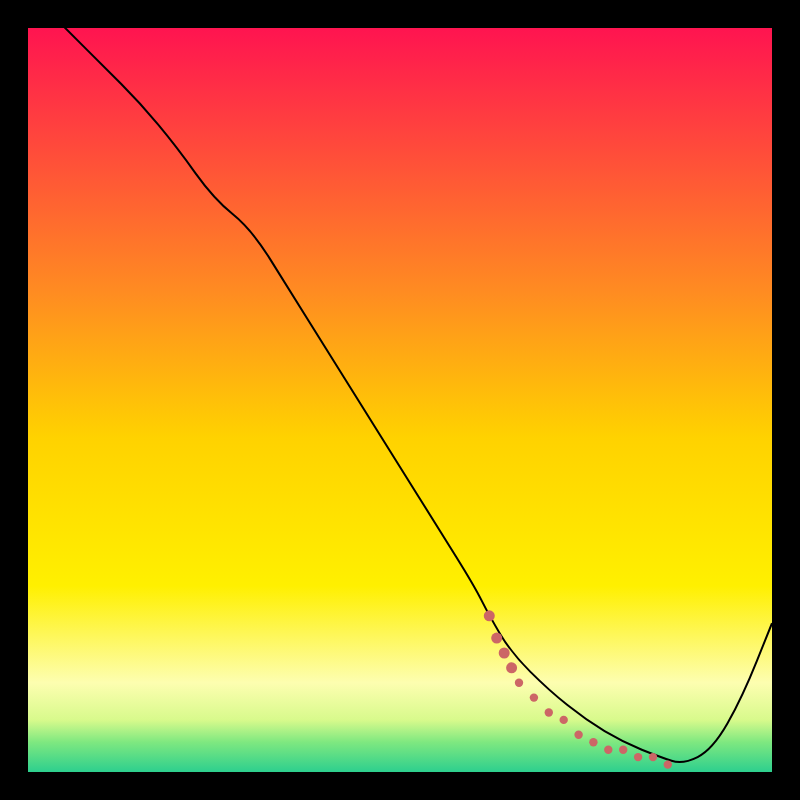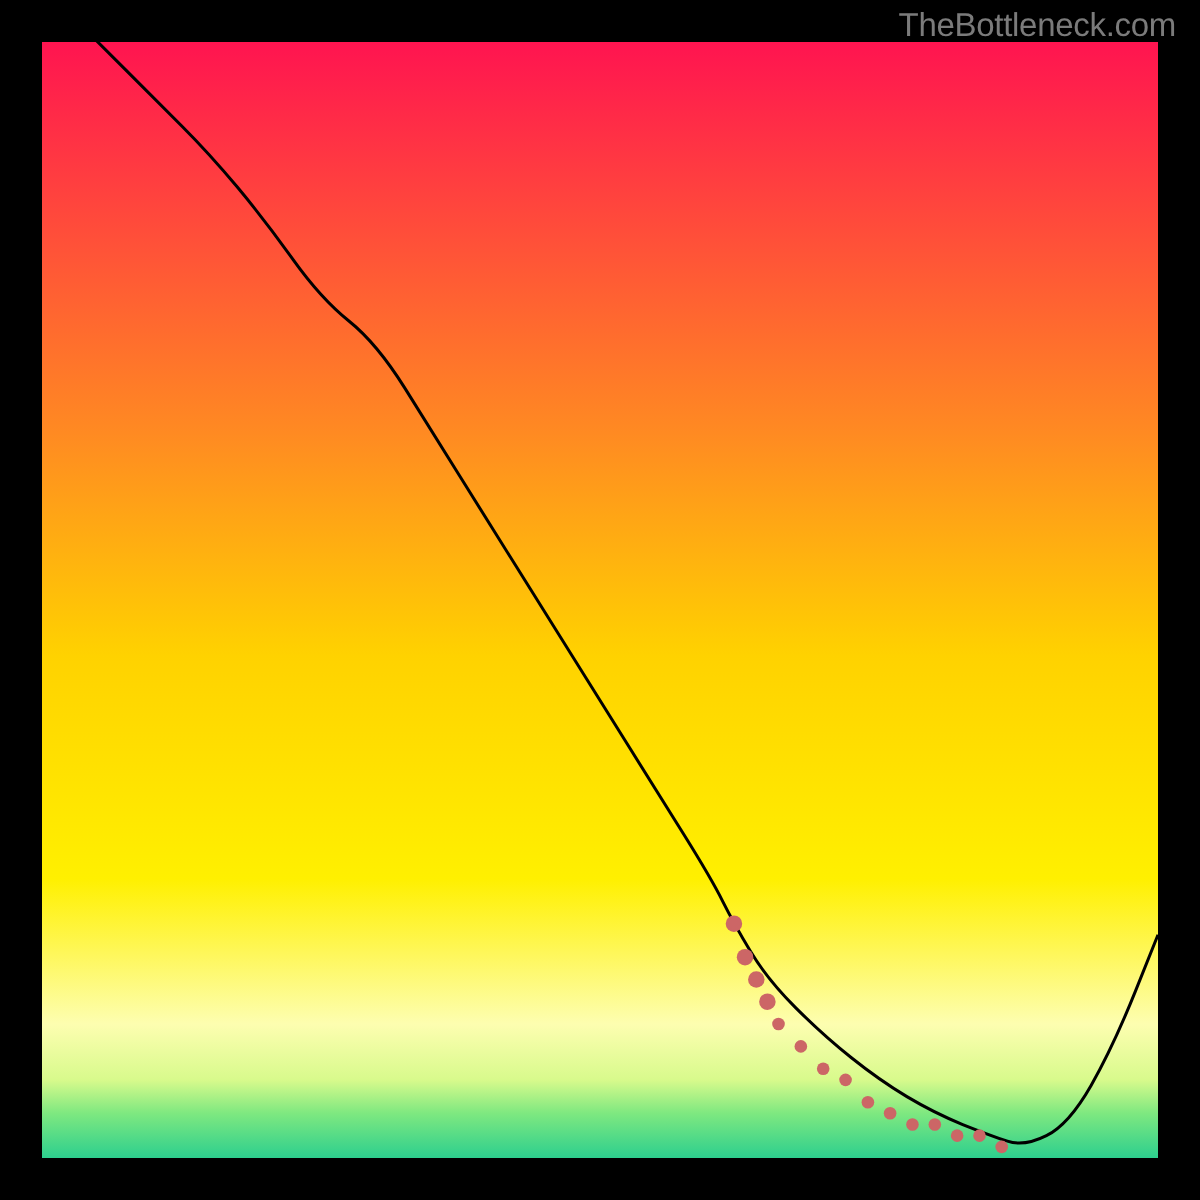--- a/index.html
+++ b/index.html
@@ -36,21 +36,20 @@
   }
   .plot-box svg {
     display: block;
     width: 100%;
     height: 100%;
   }
 </style>
 </head>
 <body>
 <div class="wrap">
-  <div class="attribution">TheBottleneck.com</div>
 
   <div class="plot-box">
     <svg viewBox="0 0 744 744">
 
       <defs>
         <linearGradient id="bg-grad" x1="0" y1="0" x2="0" y2="1">
           <stop id="g0" offset="0%" stop-color="#ff1450"></stop>
           <stop id="g1" offset="35%" stop-color="#ff8a22"></stop>
           <stop id="g2" offset="55%" stop-color="#ffd200"></stop>
           <stop id="g3" offset="75%" stop-color="#fff000"></stop>

